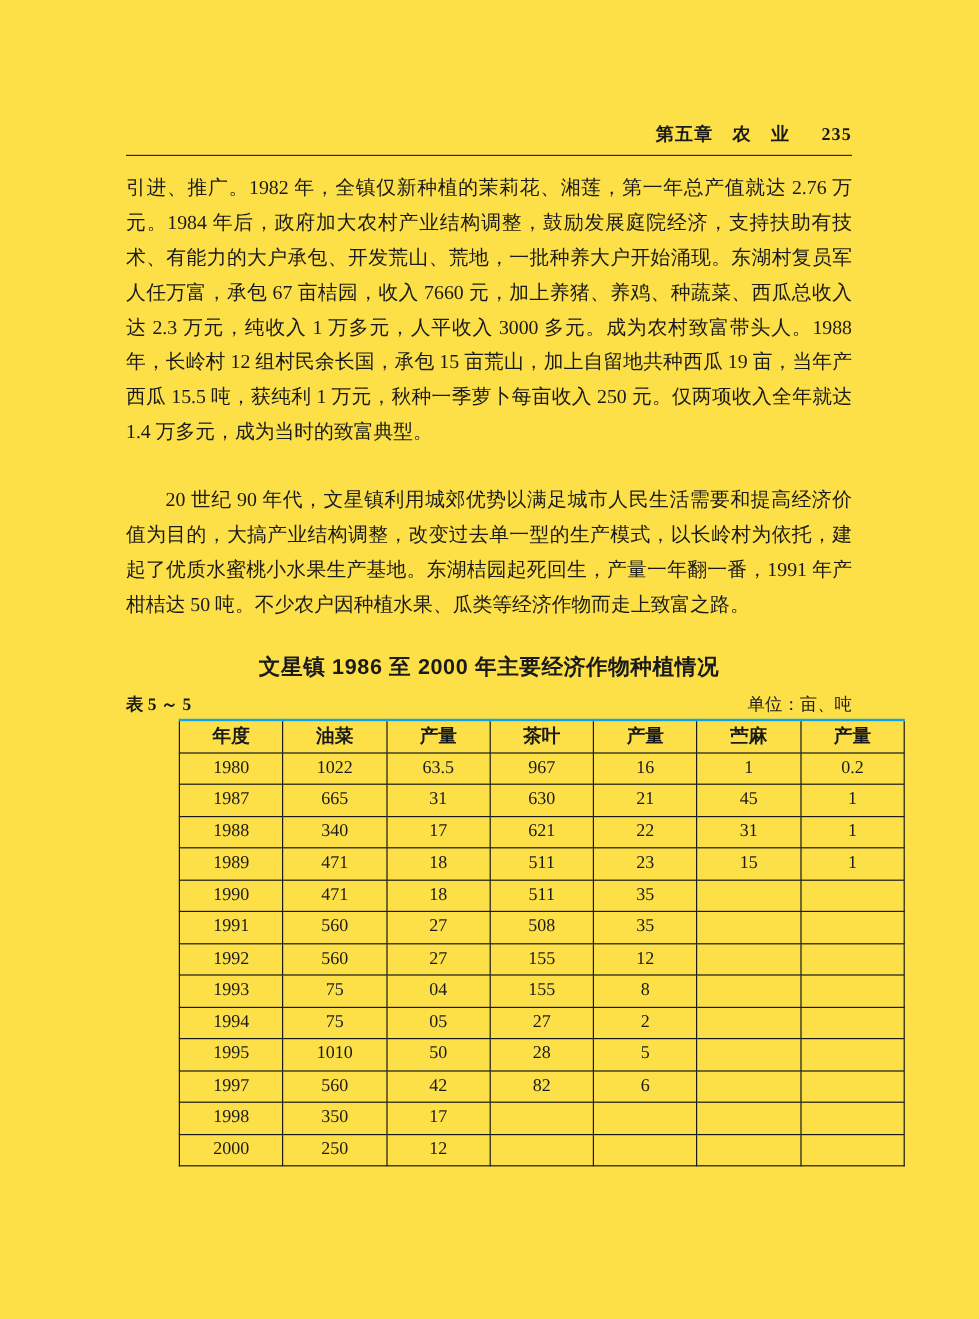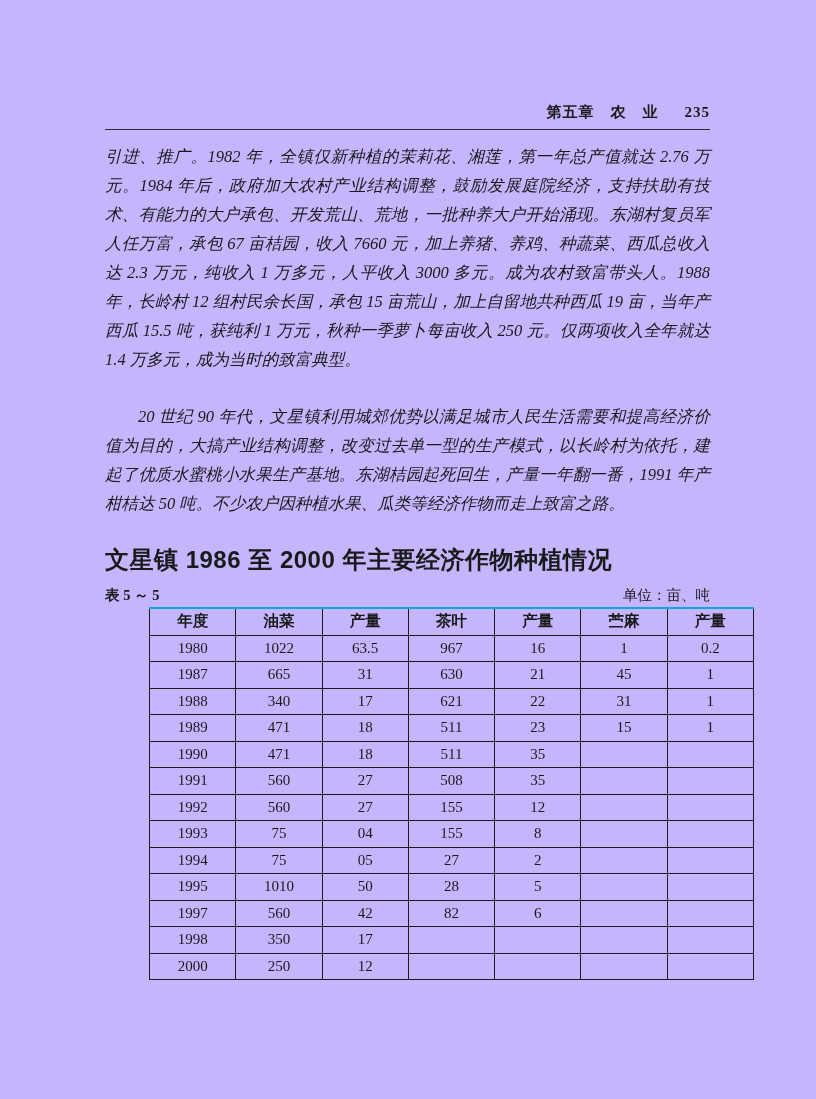--- a/index.html
+++ b/index.html
@@ -5,21 +5,21 @@
   html, body {
     margin: 0;
     padding: 0;
     background: #e8e8e8;
   }
   .page {
     position: relative;
     width: 816px;
     height: 1099px;
     margin: 0 auto;
-    background: #c4b5fd;
+    background: #fde047;
     font-family: "Liberation Serif", serif;
     color: #1a1a1a;
     overflow: hidden;
     box-sizing: border-box;
   }
   .content {
     box-sizing: border-box;
     width: 100%;
     height: 100%;
     padding: 103px 106px 0 105px;
@@ -38,33 +38,32 @@
   }
   
   .body-text {
     margin-top: 12px;
     font-size: 16.5px;
     line-height: 29px;
     text-align: justify;
   }
   .body-text p {
     margin: 0;
-    font-style: italic;
   }
   .body-text p.indent {
     text-indent: 2em;
     margin-top: 28px;
   }
   
   .table-title {
     margin-top: 26px;
-    text-align: left;
+    text-align: center;
     font-family: "Liberation Sans", sans-serif;
     font-weight: bold;
-    font-size: 24px;
+    font-size: 18px;
     letter-spacing: 0.5px;
   }
   
   .table-meta {
     display: flex;
     justify-content: space-between;
     align-items: flex-end;
     margin-top: 10px;
     margin-bottom: 2px;
     font-size: 14.5px;

